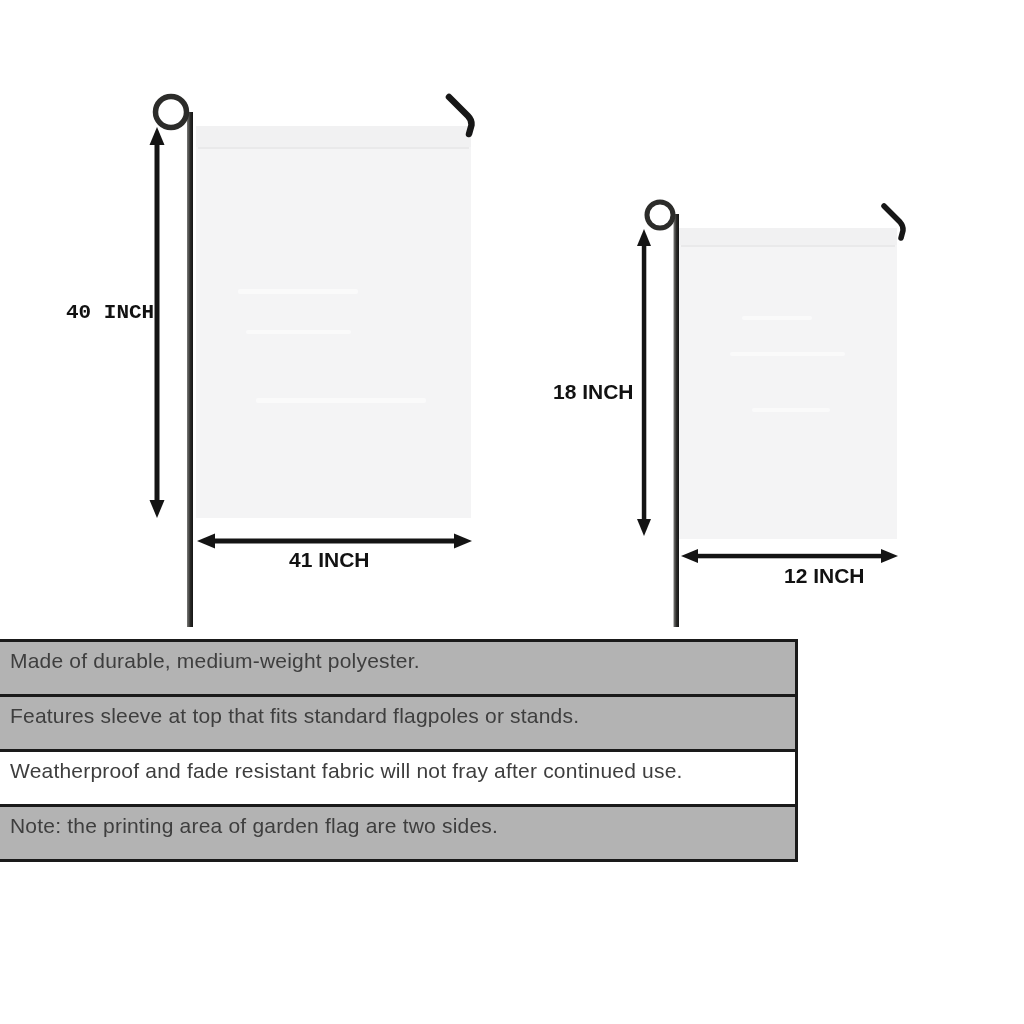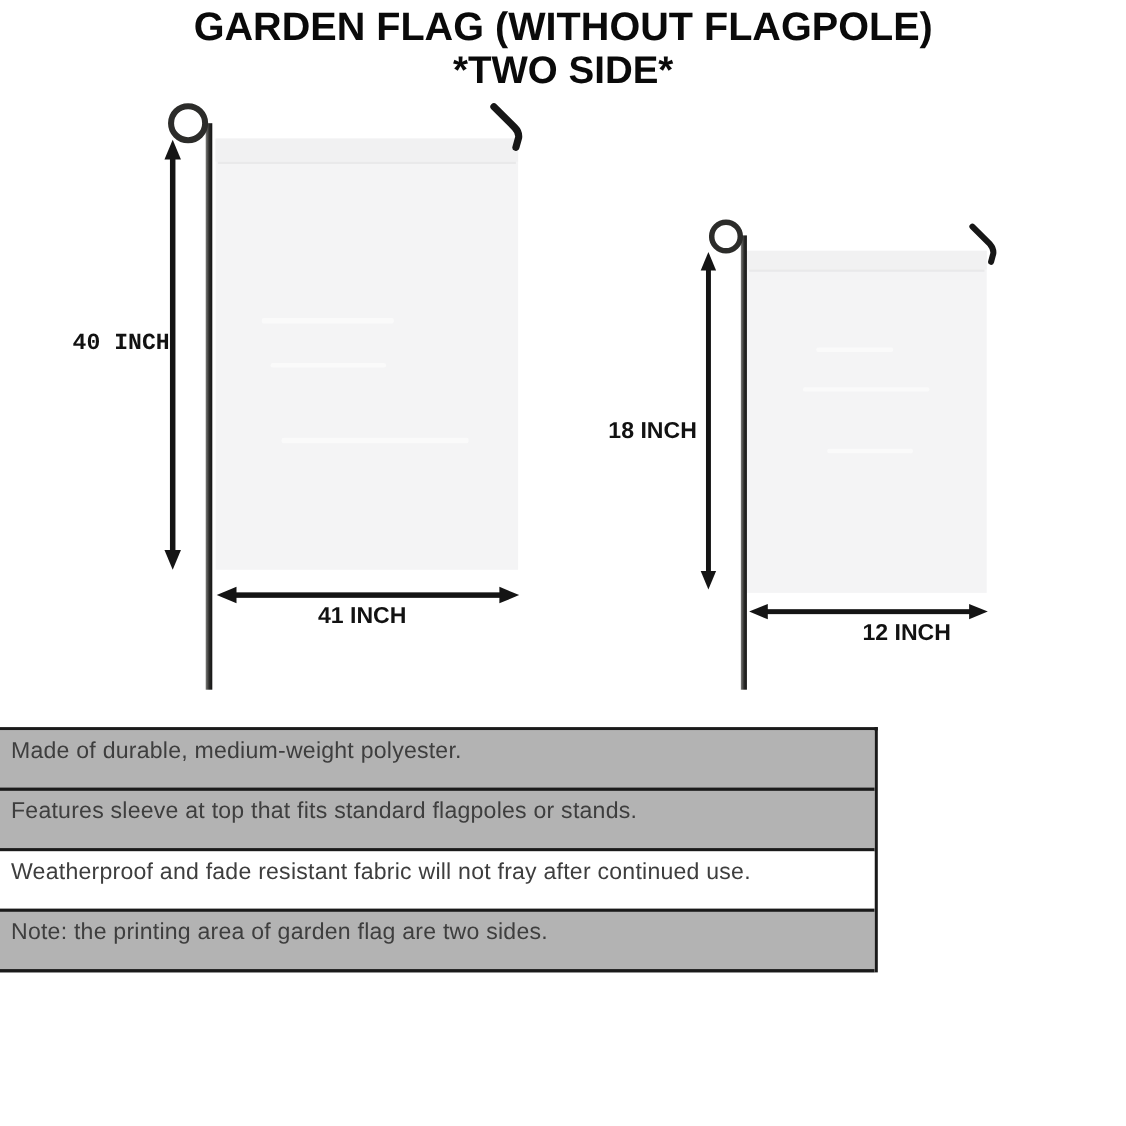--- a/index.html
+++ b/index.html
@@ -12,36 +12,32 @@
   #title .t2{font-size:35px;}
   
   #diagram{position:absolute;left:0;top:0;width:1024px;height:1024px;}
   
   .dim{position:absolute;font-weight:bold;font-size:21px;color:#121212;white-space:nowrap;}
   #lab-40{left:66px;top:301px;font-family:Liberation Mono, monospace;}
   #lab-28{left:289px;top:548px;}
   #lab-18{left:553px;top:352px;margin-top:28px;}
   #lab-12{left:755px;top:564px;margin-left:29px;}
   
-  #features{position:absolute;left:0;top:661px;width:795px;
+  #features{position:absolute;left:0;top:639px;width:795px;
             border-top:3px solid #1a1a1a;border-right:3px solid #1a1a1a;}
   .frow{height:55px;border-bottom:3px solid #1a1a1a;box-sizing:border-box;
         padding:7px 8px 0 10px;font-size:21px;color:#3e3e3e;letter-spacing:0.2px;}
   .frow.shaded{background:#b3b3b3;}
   .frow.plain{background:#ffffff;}
 </style>
 </head>
 <body>
 
 <div id="page">
 
-  <div id="title">
-    <div class="t1">GARDEN FLAG (WITHOUT FLAGPOLE)</div>
-    <div class="t2">*TWO SIDE*</div>
-  </div>
 
   <svg id="diagram" viewBox="0 0 1024 1024" xmlns="http://www.w3.org/2000/svg">
     <defs>
       <linearGradient id="poleGrad" x1="0" y1="0" x2="1" y2="0">
         <stop offset="0" stop-color="#7a7a78"></stop>
         <stop offset="0.55" stop-color="#2a2a28"></stop>
         <stop offset="1" stop-color="#141414"></stop>
       </linearGradient>
     </defs>
 

